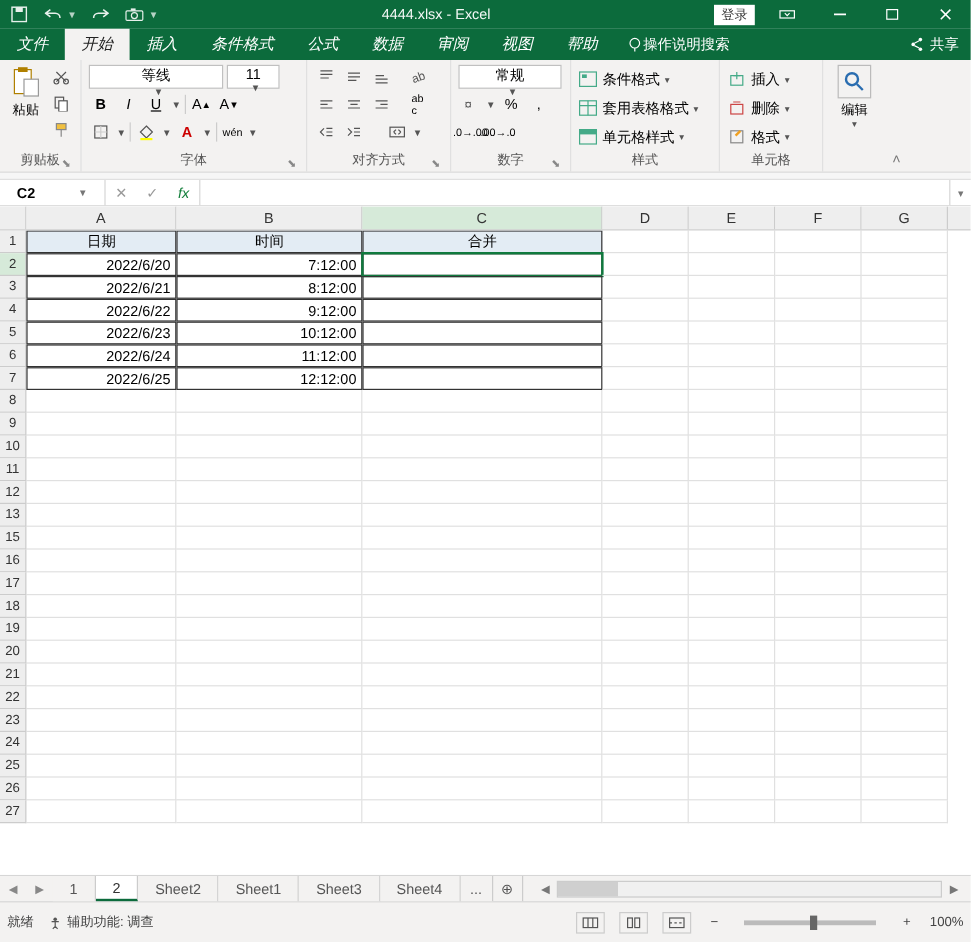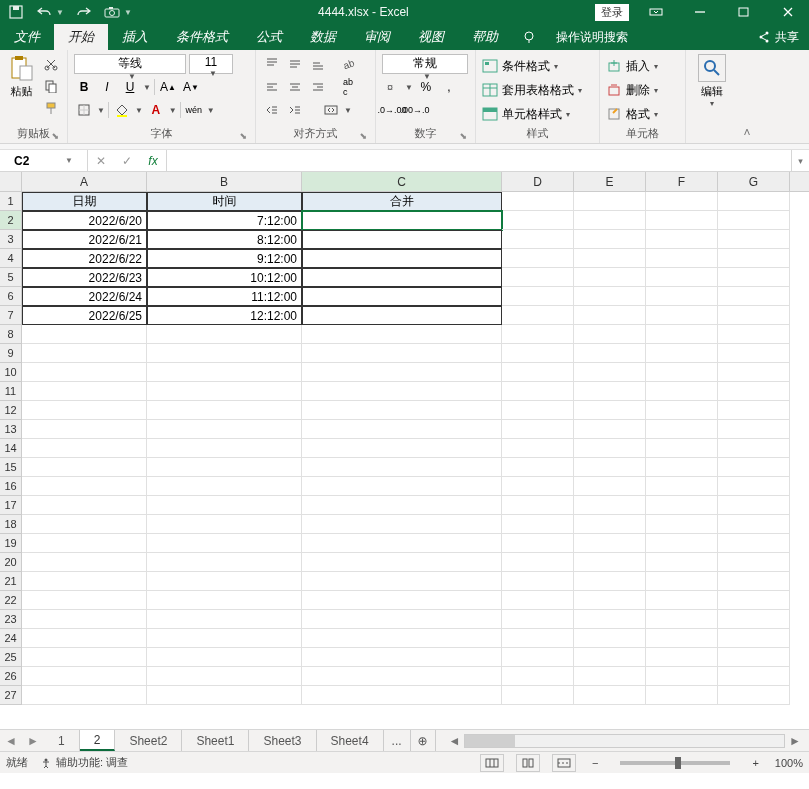--- a/index.html
+++ b/index.html
@@ -13,21 +13,21 @@
 .title { flex: 1; text-align: center; font-size: 12px; opacity: .95; }
 .winctl { display: flex; align-items: center; gap: 2px; }
 .winctl .btn { width: 42px; height: 24px; display: flex; align-items: center; justify-content: center; }
 .login { background: #fff; color: #333; font-size: 11px; padding: 1px 6px; margin-right: 4px; }
 
 
 .tabs { height: 26px; background: #0c6b3c; display: flex; align-items: stretch; color: #fff; }
 .tab { padding: 0 14px; display: flex; align-items: center; font-size: 13px; cursor: pointer; font-style: italic; }
 .tab.active { background: #f3f2f1; color: #222; }
 .tabs .spacer { flex: 1; }
-.tell { display: flex; align-items: center; gap: 20px; padding: 0 10px; }
+.tell { display: flex; align-items: center; gap: 0; padding: 0 10px; }
 .share { display: flex; align-items: center; gap: 4px; padding: 0 10px; }
 
 
 .ribbon { height: 94px; background: #f3f2f1; border-bottom: 1px solid #d6d6d6; display: flex; }
 .group { border-right: 1px solid #e0e0e0; display: flex; flex-direction: column; padding: 4px 6px 0 6px; }
 .group .body { flex: 1; display: flex; align-items: flex-start; gap: 4px; }
 .group .label { text-align: center; font-size: 11px; color: #555; padding-bottom: 2px; position: relative; }
 .group .label .dlg { position: absolute; right: 2px; bottom: 2px; font-size: 9px; color: #888; }
 .bigbtn { display: flex; flex-direction: column; align-items: center; justify-content: center; width: 38px; }
 .bigbtn .ic { width: 30px; height: 28px; margin-bottom: 2px; }
@@ -69,21 +69,21 @@
 .navarr { width: 22px; display:flex;align-items:center;justify-content:center;color:#888; }
 .stab { padding: 0 14px; border-right: 1px solid #ccc; display:flex;align-items:center; background: #fff; color:#333; }
 .stab.inactive { background: #f3f2f1; color:#555; }
 .stab.active { border-bottom: 2px solid #0c6b3c; }
 .addsh { width: 24px; display:flex;align-items:center;justify-content:center;color:#555; }
 .hscroll { flex:1; display:flex;align-items:center; padding:0 4px; }
 .strack { flex:1; height:14px; background:#f0f0f0; border:1px solid #ccc; position:relative; }
 .sthumb { position:absolute; left:0; top:0; bottom:0; width:50px; background:#cfcfcf; }
 
 
-.status { height: 22px; background: #f3f2f1; border-top: 1px solid #d6d6d6; display:flex; align-items:center; font-size: 11px; color:#444; padding: 0 6px; gap: 12px; }
+.status { height: 34px; background: #f3f2f1; border-top: 1px solid #d6d6d6; display:flex; align-items:center; font-size: 11px; color:#444; padding: 0 6px; gap: 12px; }
 .status .spacer { flex:1; }
 .viewbtn { width:24px; height:18px; border:1px solid #ccc; display:flex;align-items:center;justify-content:center;font-size:10px;color:#555; }
 .slider { width: 110px; height: 4px; background:#bbb; position:relative; margin:0 6px; }
 .slider .th { position:absolute; left:50%; top:-4px; width:6px; height:12px; background:#666; }
 
 svg { display:block; }
 </style>
 </head>
 <body>
 
@@ -623,30 +623,20 @@
         <div class="cell" style="width: 125px;"></div>
         <div class="cell" style="width: 155px;"></div>
         <div class="cell" style="width: 200px;"></div>
         <div class="cell" style="width: 72px;"></div>
         <div class="cell" style="width: 72px;"></div>
         <div class="cell" style="width: 72px;"></div>
         <div class="cell" style="width: 72px;"></div>
       </div>
       <div class="gr">
         <div class="rh">13</div>
-        <div class="cell" style="width: 125px;"></div>
-        <div class="cell" style="width: 155px;"></div>
-        <div class="cell" style="width: 200px;"></div>
-        <div class="cell" style="width: 72px;"></div>
-        <div class="cell" style="width: 72px;"></div>
-        <div class="cell" style="width: 72px;"></div>
-        <div class="cell" style="width: 72px;"></div>
-      </div>
-      <div class="gr">
-        <div class="rh">14</div>
         <div class="cell" style="width: 125px;"></div>
         <div class="cell" style="width: 155px;"></div>
         <div class="cell" style="width: 200px;"></div>
         <div class="cell" style="width: 72px;"></div>
         <div class="cell" style="width: 72px;"></div>
         <div class="cell" style="width: 72px;"></div>
         <div class="cell" style="width: 72px;"></div>
       </div>
       <div class="gr">
         <div class="rh">15</div>

